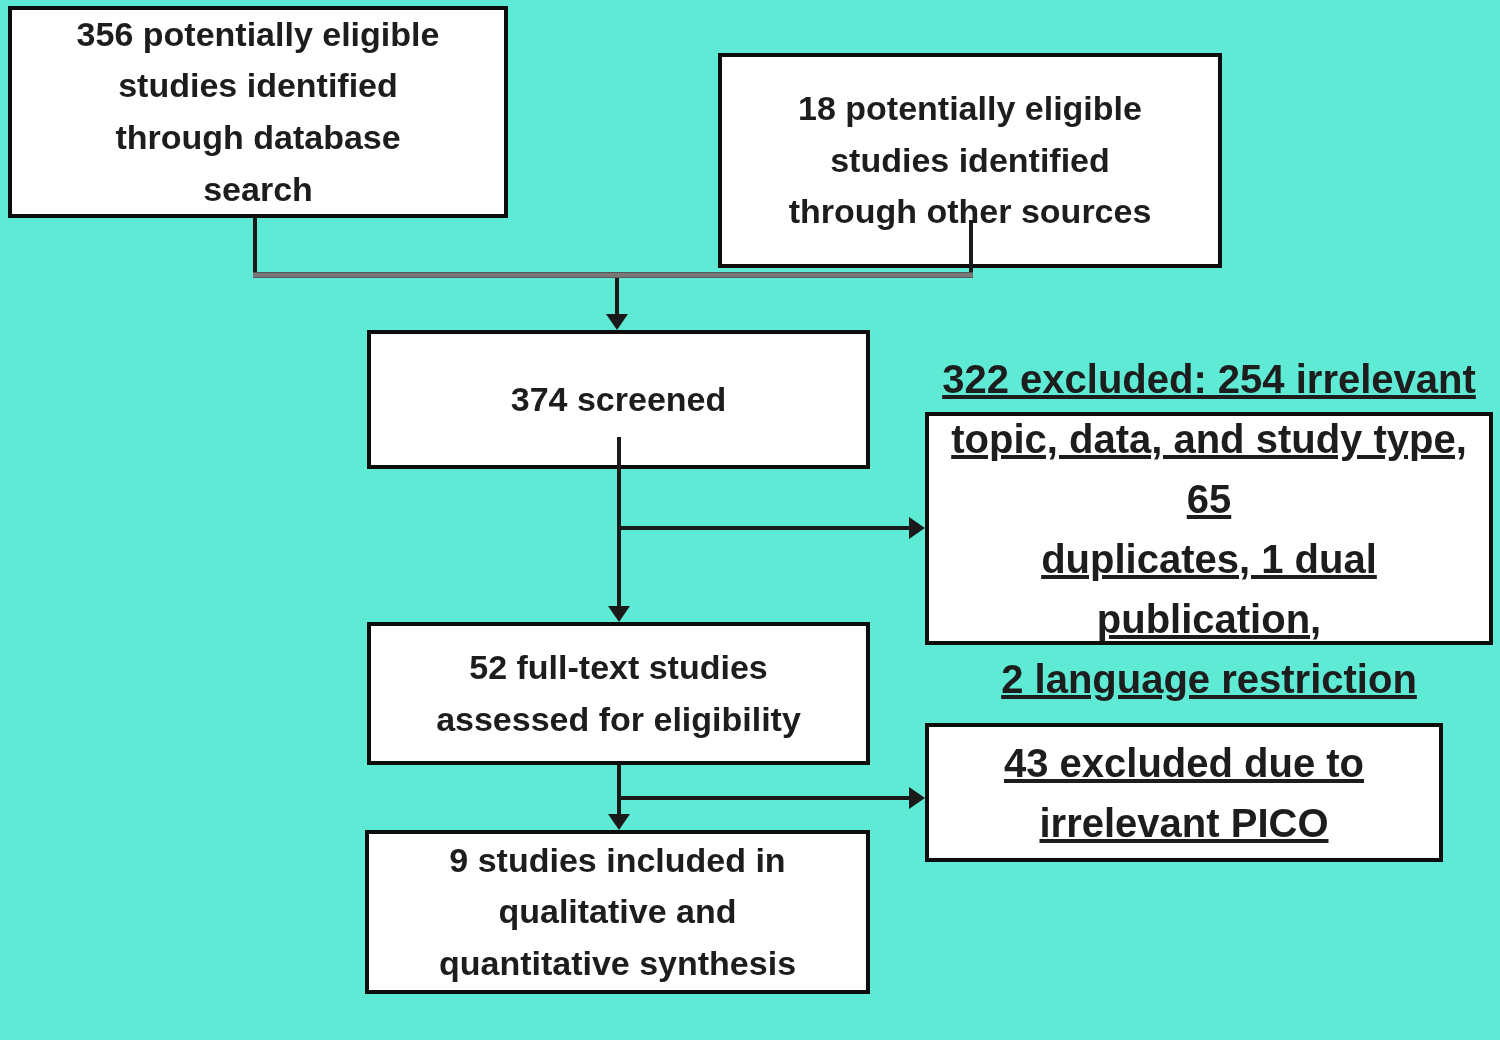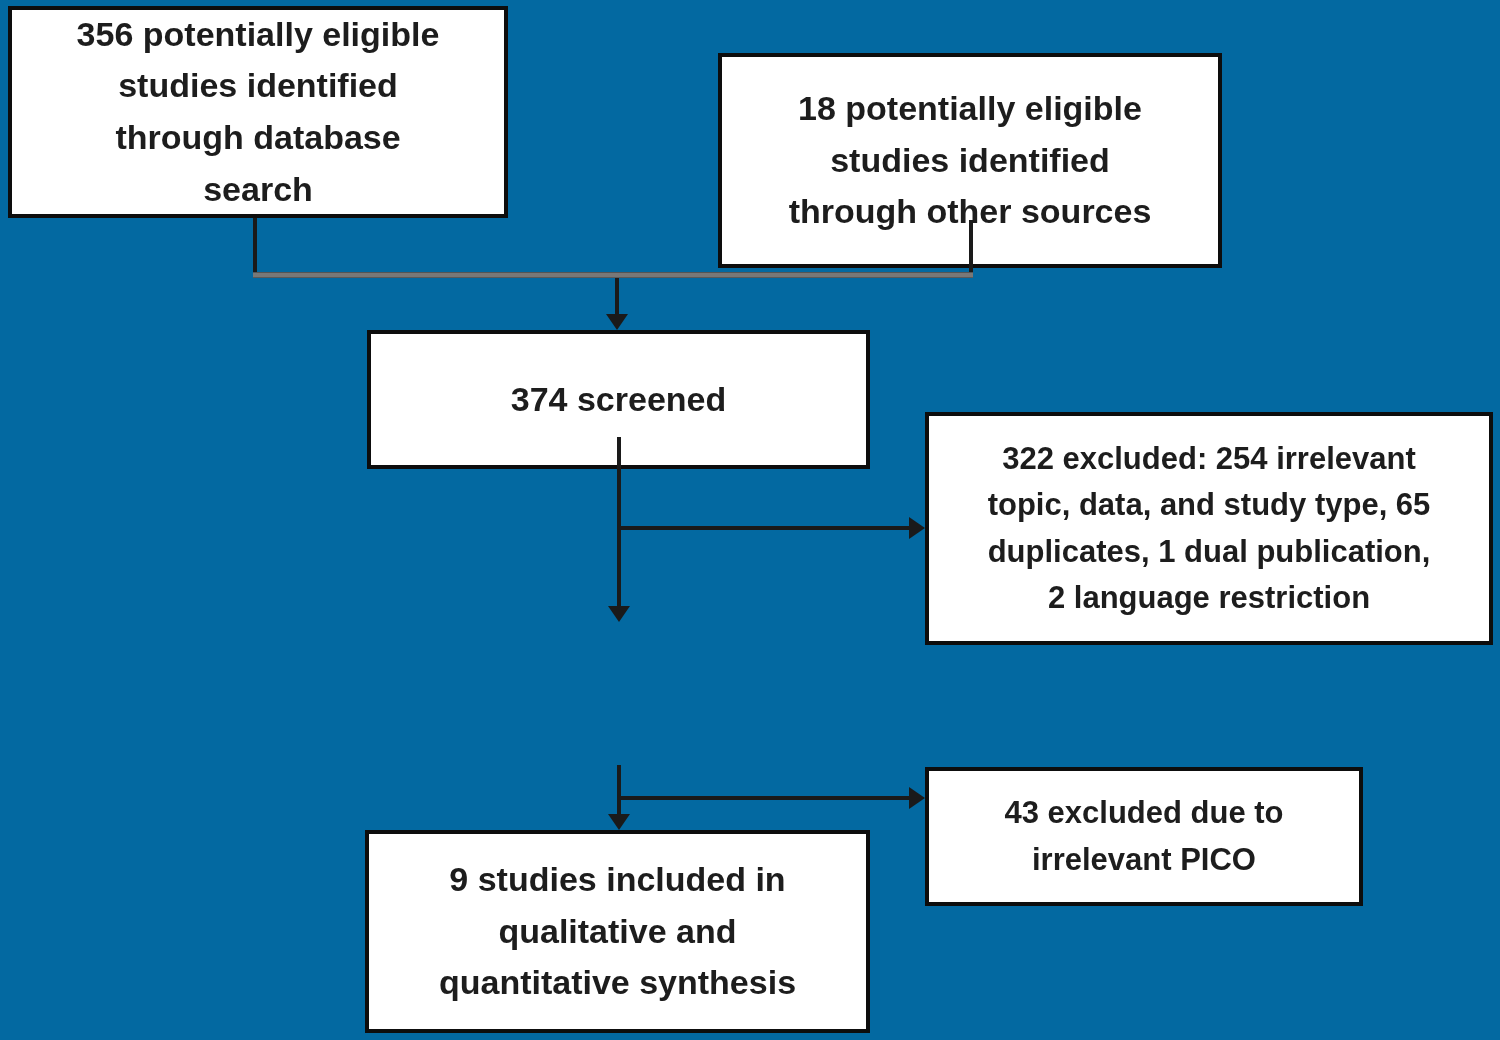--- a/index.html
+++ b/index.html
@@ -4,43 +4,44 @@
 <style>
   html, body {
     margin: 0;
     padding: 0;
     background: #ffffff;
   }
   #stage {
     position: relative;
     width: 1500px;
     height: 1040px;
-    background: #0369a1;
+    background: #5eead4;
     font-family: "Liberation Sans", "DejaVu Sans", sans-serif;
     overflow: hidden;
   }
   .box {
     position: absolute;
     box-sizing: border-box;
     border: 4px solid #0d0d0d;
     background: #ffffff;
     display: flex;
     align-items: center;
     justify-content: center;
     text-align: center;
     white-space: pre-line;
     color: #1d1d1d;
     font-weight: 600;
     font-size: 34px;
     line-height: 1.52;
     padding: 4px 10px;
   }
   .box.small-text {
-    font-size: 31px;
+    font-size: 40px;
     line-height: 1.5;
+    text-decoration: underline;
   }
   .line {
     position: absolute;
     background: #1a1a1a;
   }
   .line.gray {
     background: #787878;
     border-top: 1px solid #555555;
     border-bottom: 1px solid #5a5a5a;
     box-sizing: border-box;
@@ -87,26 +88,28 @@
   <div class="line" style="left:617px; top:437px; width:4px; height:170px;"></div>
   <div class="arrowhead-down" style="left:608px; top:606px;"></div>
   <div class="line" style="left:619px; top:526px; width:290px; height:4px;"></div>
   <div class="arrowhead-right" style="left:909px; top:517px;"></div>
 
   <div class="box small-text" style="left:925px; top:412px; width:568px; height:233px;">322 excluded: 254 irrelevant
 topic, data, and study type, 65
 duplicates, 1 dual publication,
 2 language restriction</div>
 
+  <div class="box" style="left:367px; top:622px; width:503px; height:143px;">52 full-text studies
+assessed for eligibility</div>
 
   <div class="line" style="left:617px; top:765px; width:4px; height:50px;"></div>
   <div class="arrowhead-down" style="left:608px; top:814px;"></div>
   <div class="line" style="left:619px; top:796px; width:290px; height:4px;"></div>
   <div class="arrowhead-right" style="left:909px; top:787px;"></div>
 
-  <div class="box small-text" style="left:925px; top:723px; width:438px; height:139px;margin-top:44px;">43 excluded due to
+  <div class="box small-text" style="left:925px; top:723px; width:518px; height:139px;">43 excluded due to
 irrelevant PICO</div>
 
-  <div class="box" style="left:365px; top:830px; width:505px; height:203px;">9 studies included in
+  <div class="box" style="left:365px; top:830px; width:505px; height:164px;">9 studies included in
 qualitative and
 quantitative synthesis</div>
 
 </div>
 
 </body></html>

